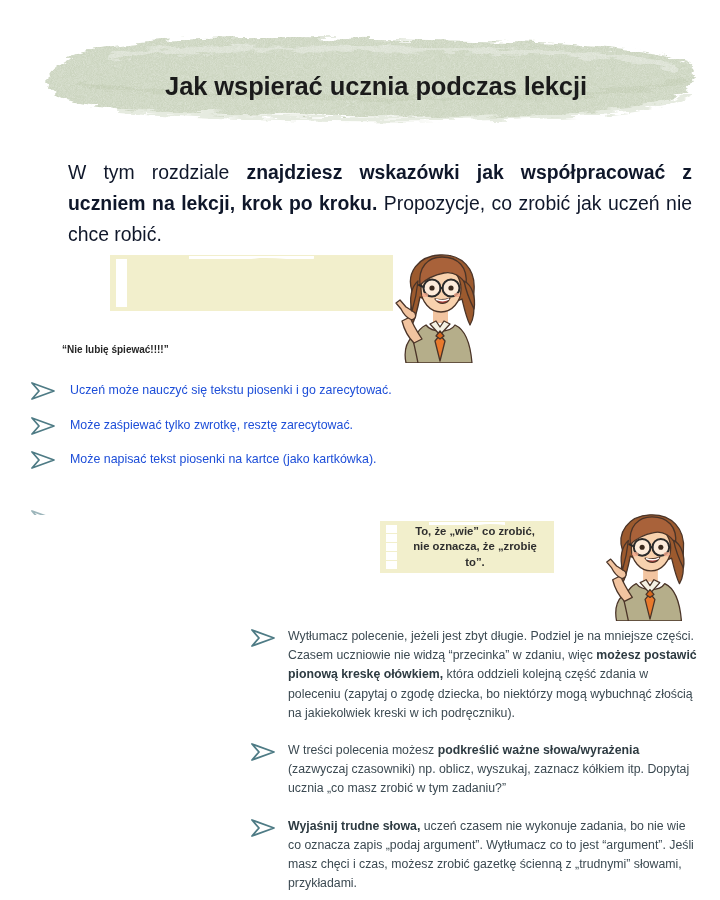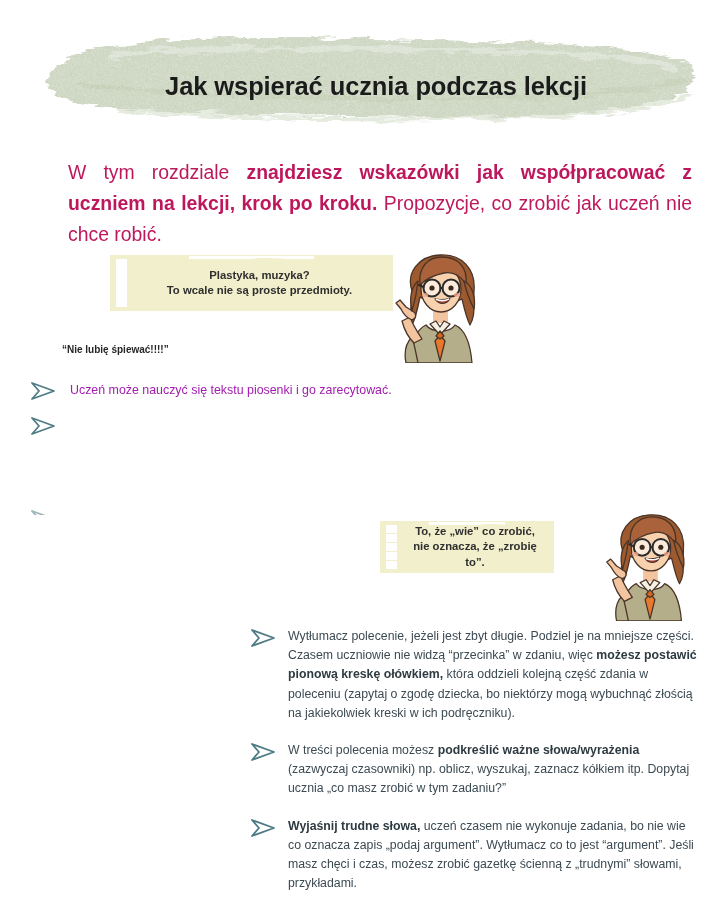--- a/index.html
+++ b/index.html
@@ -44,21 +44,21 @@
   }
 
   
   .intro {
     position: absolute;
     left: 68px;
     top: 157px;
     width: 624px;
     font-size: 19.4px;
     line-height: 31px;
-    color: #be185d;
+    color: #0f172a;
     text-align: justify;
     text-justify: inter-word;
     font-family: "Liberation Sans", sans-serif;
   }
   .intro b { font-weight: bold; }
 
   
   .callout {
     position: absolute;
     background: #f2efcc;
@@ -146,21 +146,21 @@
   .bullet-row .arrow {
     position: absolute;
     left: 2px;
     top: 0px;
     width: 30px;
     height: 22px;
   }
   .bullet-row .btxt {
     font-size: 12.4px;
     line-height: 18px;
-    color: #a21caf;
+    color: #1d4ed8;
   }
   
   .bullet-clip {
     position: absolute;
     left: 28px;
     top: 508px;
     width: 30px;
     height: 7px;
     overflow: hidden;
     opacity: 0.55;
@@ -244,24 +244,20 @@
   <span class="tear-top">
     <svg width="130" height="7" viewBox="0 0 130 7" xmlns="http://www.w3.org/2000/svg">
       <path d="M0 6 C 20 0, 40 7, 62 3 C 84 0, 106 6, 130 2 L130 0 L0 0 Z" fill="#ffffff"></path>
     </svg>
   </span>
   <span class="tear-bottom">
     <svg width="130" height="7" viewBox="0 0 130 7" xmlns="http://www.w3.org/2000/svg">
       <path d="M0 1 C 22 7, 44 0, 66 4 C 88 7, 110 1, 130 5 L130 7 L0 7 Z" fill="#ffffff"></path>
     </svg>
   </span>
-  <span>
-    <span>Plastyka, muzyka?</span><br>
-    <span>To wcale nie są proste przedmioty.</span>
-  </span>
 </div>
 
 <div class="character" id="character-1">
   <svg width="104" height="116" viewBox="0 0 104 116" xmlns="http://www.w3.org/2000/svg">
     <g stroke="#4a3428" stroke-width="1.3" stroke-linejoin="round" stroke-linecap="round">
 
       <path d="M24 44 C 18 26, 30 9, 52 8 C 74 7, 88 22, 86 44
                C 85 58, 88 68, 82 78 C 78 70, 76 60, 74 52
                C 62 58, 44 58, 32 50 C 30 60, 28 70, 24 78
                C 20 66, 25 56, 24 44 Z" fill="#9c5a2e"></path>
@@ -313,28 +309,37 @@
 
   <div class="bullet-row">
     <span class="arrow">
       <svg width="30" height="22" viewBox="0 0 30 22" xmlns="http://www.w3.org/2000/svg">
         <path d="M4 3 L26 11 L4 19 L11 11 Z" fill="none" stroke="#4e7b85" stroke-width="1.8" stroke-linejoin="round" stroke-linecap="round"></path>
       </svg>
     </span>
     <span class="btxt">Uczeń może nauczyć się tekstu piosenki i go zarecytować.</span>
   </div>
 
-
-
   <div class="bullet-row">
     <span class="arrow">
       <svg width="30" height="22" viewBox="0 0 30 22" xmlns="http://www.w3.org/2000/svg">
         <path d="M4 3 L26 11 L4 19 L11 11 Z" fill="none" stroke="#4e7b85" stroke-width="1.8" stroke-linejoin="round" stroke-linecap="round"></path>
       </svg>
     </span>
+    <span class="btxt">Może zaśpiewać tylko zwrotkę, resztę zarecytować.</span>
+  </div>
+
+
+  <div class="bullet-row">
+    <span class="arrow">
+      <svg width="30" height="22" viewBox="0 0 30 22" xmlns="http://www.w3.org/2000/svg">
+        <path d="M4 3 L26 11 L4 19 L11 11 Z" fill="none" stroke="#4e7b85" stroke-width="1.8" stroke-linejoin="round" stroke-linecap="round"></path>
+      </svg>
+    </span>
+    <span class="btxt">Może napisać tekst piosenki na kartce (jako kartkówka).</span>
   </div>
 </div>
 
 <div class="bullet-clip">
   <svg width="30" height="22" viewBox="0 0 30 22" xmlns="http://www.w3.org/2000/svg">
     <path d="M4 3 L26 11 L4 19 L11 11 Z" fill="none" stroke="#4e7b85" stroke-width="1.8" stroke-linejoin="round" stroke-linecap="round"></path>
   </svg>
 </div>
 
 <div class="callout" id="callout-2">

